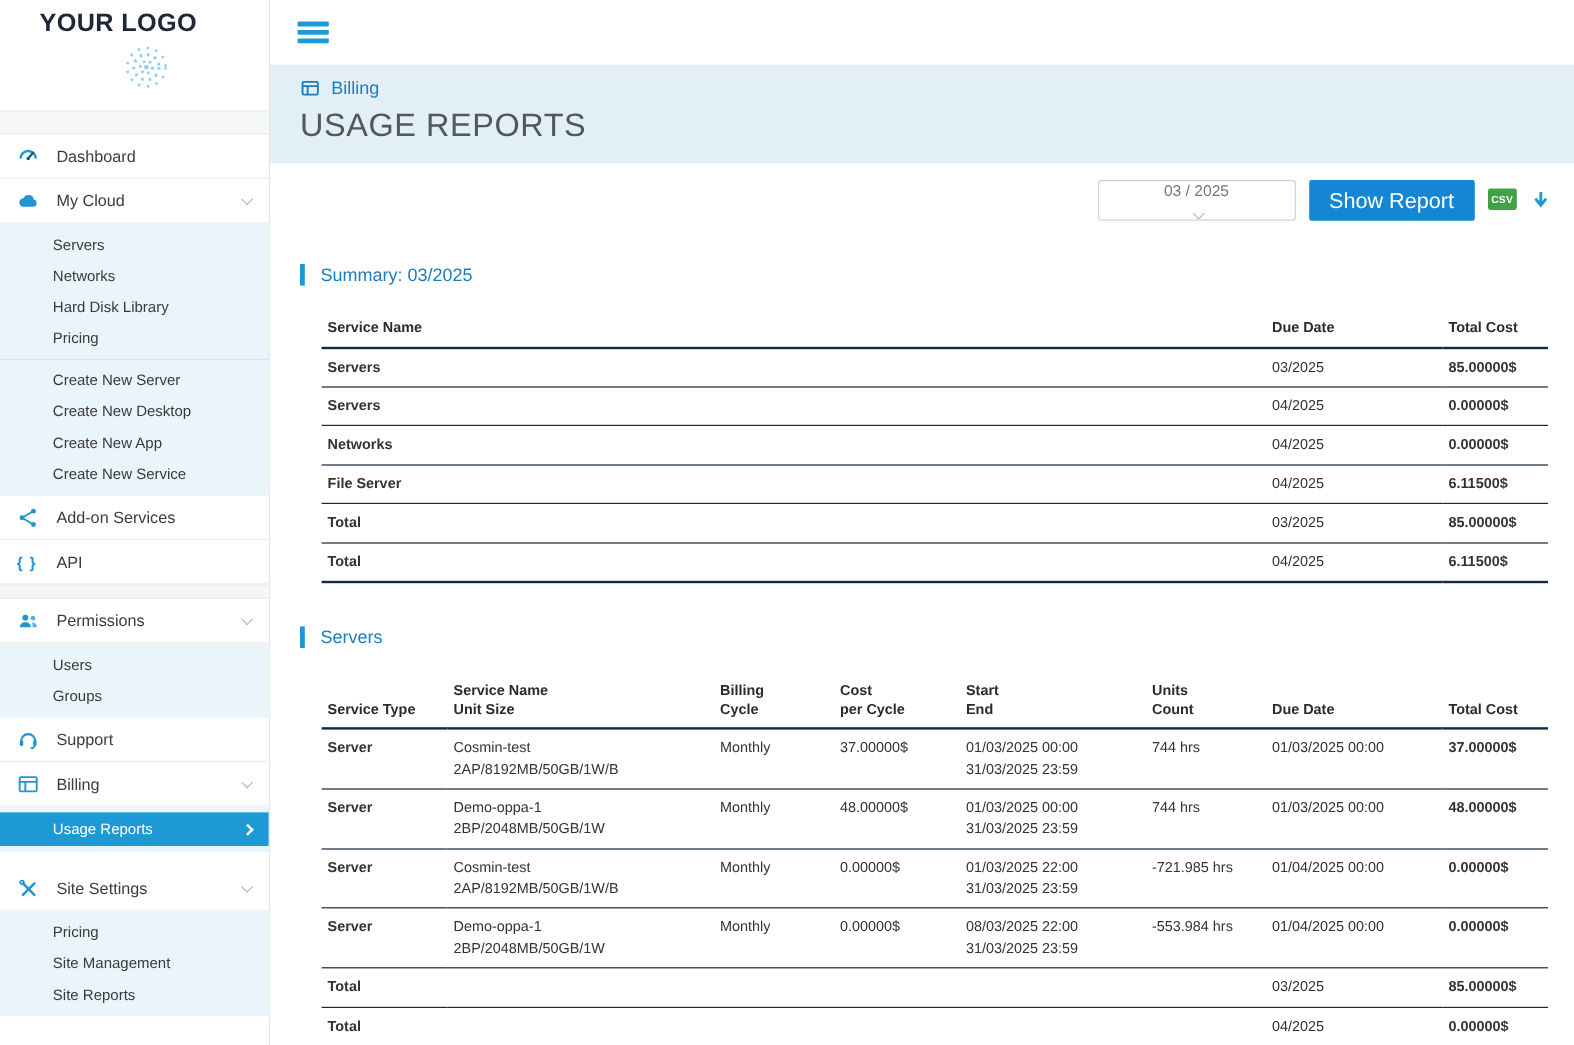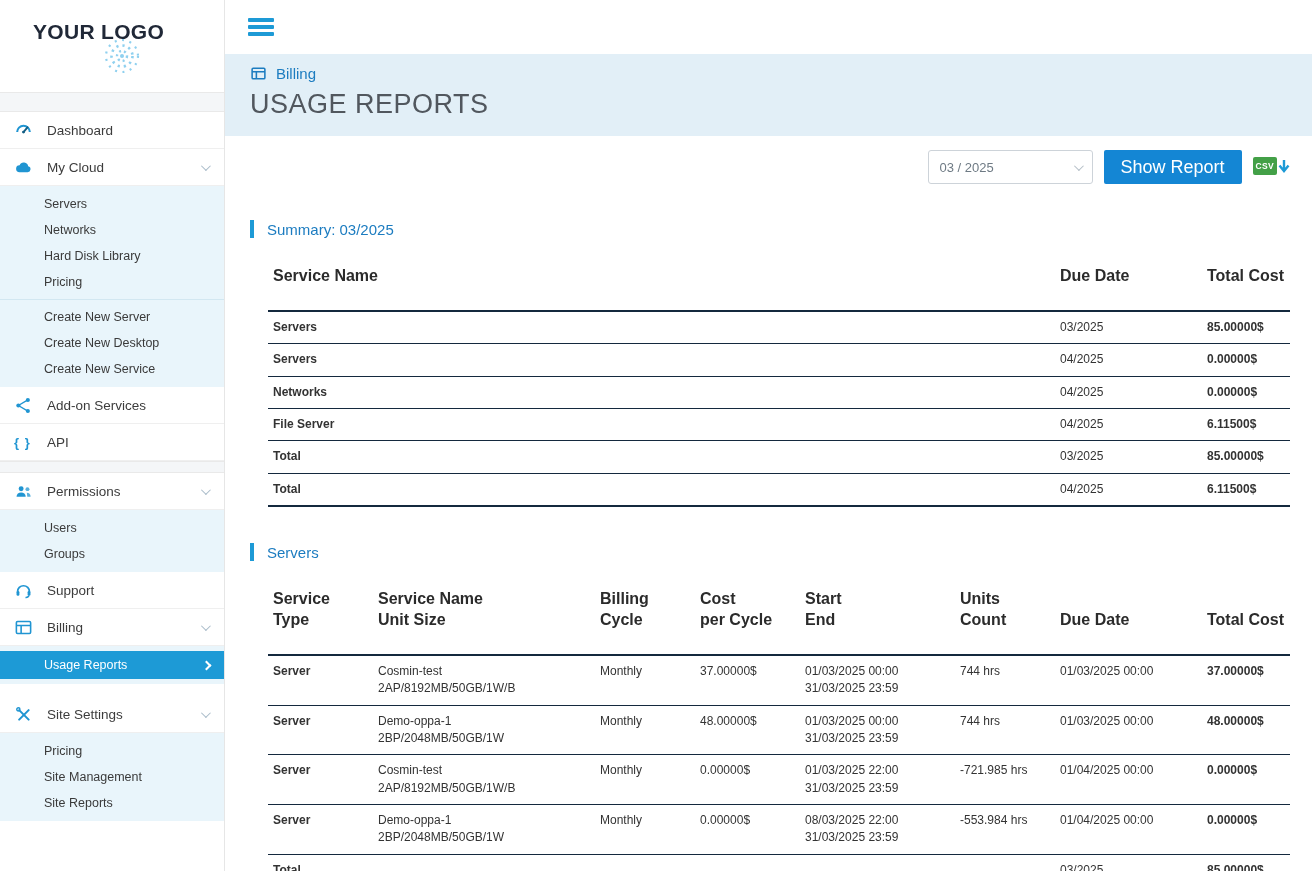--- a/index.html
+++ b/index.html
@@ -2,21 +2,21 @@
 <html><head>
 <meta charset="utf-8">
 <style>
   * { margin:0; padding:0; box-sizing:border-box; }
   html,body { width:1312px; height:871px; overflow:hidden; background:#fff;
     font-family:"Liberation Sans","DejaVu Sans",sans-serif; }
   .app { width:1312px; height:871px; display:flex; overflow:hidden; }
 
   
   .sidebar { width:225px; flex-shrink:0; background:#fff; border-right:1px solid #e6e6e6; overflow:hidden; }
-  .logo { position:relative; height:92px; padding:20px 0 0 33px; }
+  .logo { position:relative; height:92px; padding:8px 0 0 33px; }
   .logo-text { font-size:21px; font-weight:800; color:#202837; letter-spacing:.3px; }
   .logo-mark { position:absolute; left:100px; top:34px; }
   .band { height:20px; background:#f4f6f8; border-top:1px solid #e9e9e9; border-bottom:1px solid #e9e9e9; }
   .band.small { height:12px; }
   .gap { height:12px; }
   .nav-item { height:37px; display:flex; align-items:center; padding:0 16px 0 14px;
     border-bottom:1px solid #efefef; cursor:pointer; color:#3c3c3c; font-size:13.5px; }
   .nav-ico { width:24px; display:flex; justify-content:flex-start; align-items:center; }
   .nav-label { margin-left:9px; }
   .api-ico { color:#2095d2; font-weight:bold; font-size:13px; letter-spacing:1px; }
@@ -35,35 +35,35 @@
   .topbar { height:54px; display:flex; align-items:center; padding-left:23px; background:#fff; }
   .hamburger span { display:block; width:26px; height:3.6px; background:#1d9ad6; margin:3.6px 0; border-radius:1px; }
   .page-header { background:#e2eff7; padding:11px 0 16px 25px; }
   .breadcrumb { display:flex; align-items:center; gap:9px; color:#1c7cc0; font-size:15px; }
   .page-title { margin-top:7px; font-size:27px; font-weight:400; color:#51575e; letter-spacing:.5px; }
 
   .content { flex:1; overflow:hidden; }
   .toolbar { display:flex; justify-content:flex-end; align-items:center; gap:11px; margin:14px 22px 0 0; }
   .select { width:165px; height:34px; background:#fff; border:1px solid #cdd3d9; border-radius:3px;
     display:flex; align-items:center; justify-content:space-between; padding:0 11px; color:#6e7a84;
-    font-size:13px; cursor:pointer; }
+    font-size:13px; cursor:pointer;flex-direction:column; }
   .select .chev { width:7px; height:7px; border-right:1.6px solid #b4bec7; border-bottom:1.6px solid #b4bec7;
     transform:rotate(45deg) translateY(-2px); }
   .btn-primary { height:34px; padding:0 17px; background:#1486d4; border:none; border-radius:2px;
     color:#fff; font-size:18px; font-family:inherit; cursor:pointer; }
-  .csv-wrap { display:flex; align-items:flex-end; gap:1px; cursor:pointer; padding-bottom:2px; }
+  .csv-wrap { display:flex; align-items:flex-end; gap:14px; cursor:pointer; padding-bottom:2px; }
   .csv-box { background:#43a047; color:#fff; font-size:8.5px; font-weight:bold; padding:4px 3px;
     border-radius:2px; letter-spacing:.3px; }
 
   .section-title { display:flex; align-items:flex-end; gap:13px; margin:36px 22px 0 25px;
     color:#1c7cc0; font-size:15px; }
   .bar { width:4px; height:18px; background:#1d9ad6; flex-shrink:0; }
   .table-wrap { margin:20px 22px 0 43px; }
   table.data-table { width:100%; border-collapse:collapse; border-bottom:2px solid #14293e; }
-  .data-table th { padding:8px 5px 23px; vertical-align:bottom; font-size:16px; color:#2b2b2b;
+  .data-table th { padding:8px 5px 7px; vertical-align:bottom; font-size:12px; color:#2b2b2b;
     line-height:1.3; border-bottom:2px solid #14293e; }
   .data-table td { padding:7px 5px; font-size:12px; color:#333; line-height:1.45;
     border-bottom:1px solid #14293e; vertical-align:top; }
   .al { text-align:left; } .ar { text-align:left; }
   .b { font-weight:bold; }
 </style>
 </head>
 <body>
 
 <div class="app">
@@ -127,20 +127,23 @@
         <div>
 
             <div class="sub-item">
               <span>Create New Server</span>
             </div>
 
             <div class="sub-item">
               <span>Create New Desktop</span>
             </div>
 
+            <div class="sub-item">
+              <span>Create New App</span>
+            </div>
 
             <div class="sub-item">
               <span>Create New Service</span>
             </div>
           </div>
       </div>
 
       <div class="nav-item">
         <span class="nav-ico">
           <svg viewBox="0 0 24 24" width="19" height="19" fill="#2095d2">

